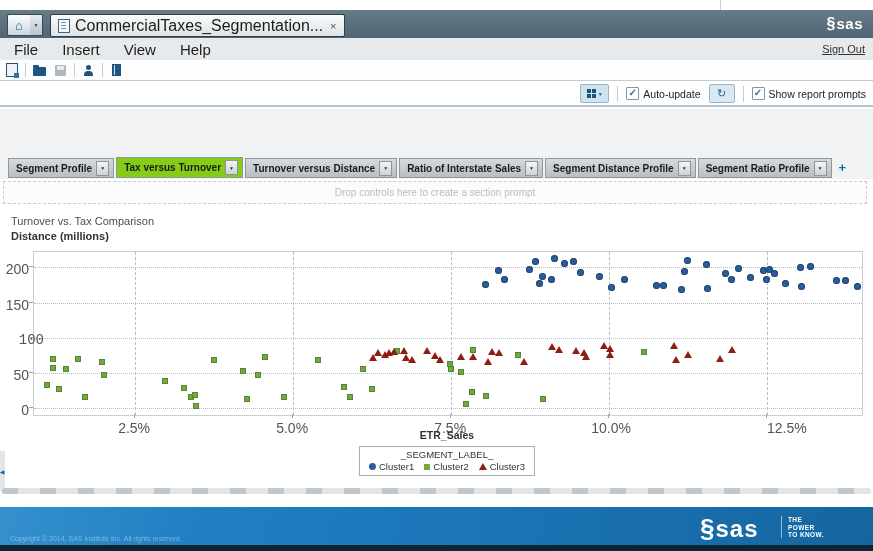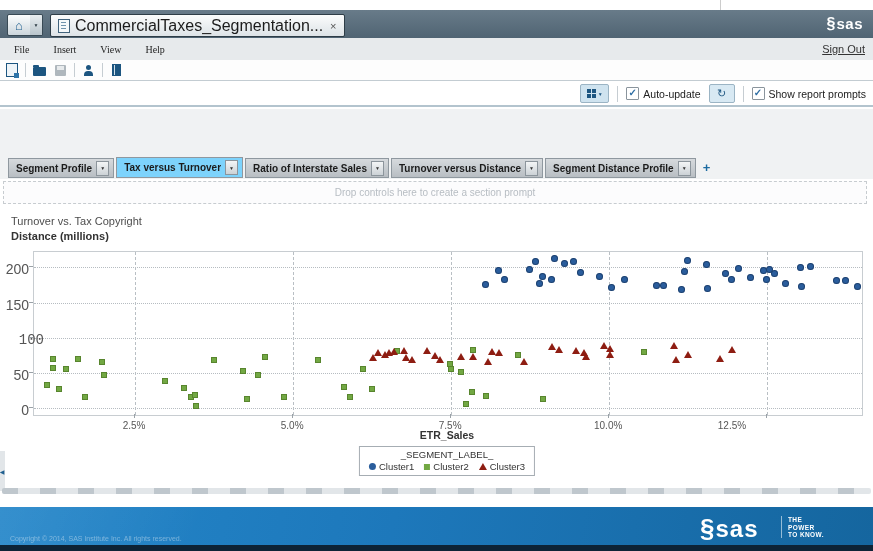--- a/index.html
+++ b/index.html
@@ -29,21 +29,21 @@
                   background:repeating-linear-gradient(#6e93ad 0 1px,transparent 1px 3px);}
   .tab-label{font-size:16px;color:#1c1c1c;}
   .tab-close{font-size:11px;color:#555;margin-left:2px;cursor:pointer;line-height:10px;}
   .sas-logo-top{position:absolute;right:10px;top:5px;color:#fff;display:flex;align-items:baseline;}
   .sas-logo-top .swirl{font-size:16px;font-weight:bold;margin-right:1px;}
   .sas-logo-top .word{font-size:15px;font-weight:bold;letter-spacing:.5px;}
 
   
   .menubar{position:absolute;left:0;top:38px;width:873px;height:22px;background:#e7eaec;
            border-bottom:1px solid #ccd1d5;display:flex;align-items:center;}
-  .menu-item{font-size:10px;color:#1e1e1e;padding:0 12px;cursor:pointer;font-family:Liberation Serif, serif;}
+  .menu-item{font-size:15px;color:#1e1e1e;padding:0 12px;cursor:pointer;}
   .menu-item:first-child{padding-left:14px;}
   .signout{position:absolute;right:8px;font-size:11px;color:#333;text-decoration:underline;cursor:pointer;}
 
   
   .toolbar{position:absolute;left:0;top:60px;width:873px;height:21px;background:#fdfdfd;
            border-bottom:1px solid #c3ccd2;display:flex;align-items:center;gap:6px;padding-left:4px;box-sizing:border-box;}
   .tb-sep{width:1px;height:14px;background:#c6cdd2;}
   .tb-ico{width:15px;height:15px;display:flex;align-items:center;justify-content:center;cursor:pointer;}
   .ic-doc{width:10px;height:12px;border:1px solid #1c5580;background:#eef4f8;position:relative;}
   .ic-doc::after{content:"";position:absolute;right:-2px;bottom:-2px;width:5px;height:5px;background:#2d73a8;}
@@ -82,37 +82,37 @@
   .report-prompt-zone .dash{position:absolute;left:4px;top:4px;right:4px;bottom:4px;
                             border:1px dashed #d4d7da;display:flex;align-items:center;justify-content:center;}
   .report-prompt-zone span{font-size:10px;color:#e3e6e8;}
 
   .tabs-row{position:absolute;left:8px;top:48px;height:21px;display:flex;align-items:flex-end;}
   .stab{display:inline-flex;align-items:center;gap:4px;height:20px;padding:0 4px 0 7px;margin-right:2px;
         border:1px solid #8f989f;background:linear-gradient(#d6dadd,#b8bec3);cursor:pointer;box-sizing:border-box;}
   .stab .lbl{font-size:10px;font-weight:bold;color:#1b1b1b;white-space:nowrap;}
   .stab .dd{width:11px;height:13px;border:1px solid #8c959c;background:linear-gradient(#f3f5f6,#ccd2d6);
             display:flex;align-items:center;justify-content:center;font-size:5px;color:#333;}
-  .stab.active{background:#7dd3fc;height:21px;border-color:#8f989f;}
+  .stab.active{background:#84cc16;height:21px;border-color:#8f989f;}
   .add-tab{font-size:13px;font-weight:bold;color:#1c6ba0;padding:0 5px 3px 5px;cursor:pointer;}
 
   .section-body{position:absolute;left:0;top:70px;width:873px;height:308px;background:#fff;}
   .section-prompt-zone{position:absolute;left:3px;top:2px;width:864px;height:23px;background:#fcfcfd;
                        border:1px dashed #c7ccd0;box-sizing:border-box;
                        display:flex;align-items:center;justify-content:center;}
   .section-prompt-zone span{font-size:10px;color:#b7bdc3;}
 
   .chart-title{position:absolute;left:11px;top:36px;font-size:11px;color:#4d4d4d;}
   .y-title{position:absolute;left:11px;top:51px;font-size:11px;font-weight:bold;color:#333;}
   #plot{position:absolute;left:33px;top:72px;width:828px;height:163px;border:1px solid #c8cdd1;background:#fff;}
   .hgrid{position:absolute;left:0;width:100%;height:0;border-top:1px dotted #b6bcc1;}
   .vgrid{position:absolute;top:0;height:100%;width:0;border-left:1px dashed #b9bfc4;}
   .ytick-label{position:absolute;width:26px;text-align:right;font-size:14px;color:#555;}
   .ytick-mark{position:absolute;width:4px;height:1px;background:#9aa1a7;}
-  .xtick-label{position:absolute;width:34px;text-align:center;font-size:10px;color:#555;}
+  .xtick-label{position:absolute;width:34px;text-align:center;font-size:14px;color:#555;}
   .xtick-mark{position:absolute;width:1px;height:4px;background:#9aa1a7;}
   .x-title{position:absolute;left:447px;top:250px;transform:translateX(-50%);
            font-size:10.5px;font-weight:bold;color:#333;}
   .marker{position:absolute;}
   .marker.circle{width:7px;height:7px;border-radius:50%;margin:-4px 0 0 -4px;box-shadow:inset 0 0 0 1px rgba(10,30,60,.45);}
   .marker.square{width:6px;height:6px;margin:-3px 0 0 -3px;box-shadow:inset 0 0 0 1px rgba(40,70,10,.35);}
   .marker.triangle{width:0;height:0;margin:-6px 0 0 -4px;
                    border-left:4px solid transparent;border-right:4px solid transparent;border-bottom:7px solid #8e1d12;}
 
   .legend{position:absolute;left:447px;top:267px;transform:translateX(-50%);background:#fff;
@@ -232,40 +232,44 @@
     <div class="tabs-row">
       <div class="stab">
         <span class="lbl">Segment Profile</span>
         <span class="dd">▼</span>
       </div>
       <div class="stab active">
         <span class="lbl">Tax versus Turnover</span>
         <span class="dd">▼</span>
       </div>
       <div class="stab">
+        <span class="lbl">Turnover versus Distance</span>
+        <span class="dd">▼</span>
+      </div>
+      <div class="stab">
         <span class="lbl">Ratio of Interstate Sales</span>
-        <span class="dd">▼</span>
-      </div>
-      <div class="stab">
-        <span class="lbl">Turnover versus Distance</span>
         <span class="dd">▼</span>
       </div>
       <div class="stab">
         <span class="lbl">Segment Distance Profile</span>
+        <span class="dd">▼</span>
+      </div>
+      <div class="stab">
+        <span class="lbl">Segment Ratio Profile</span>
         <span class="dd">▼</span>
       </div>
       <span class="add-tab">+</span>
     </div>
 
     <div class="section-body">
       <div class="section-prompt-zone">
         <span>Drop controls here to create a section prompt</span>
       </div>
 
-      <div class="chart-title">Turnover vs. Tax Copyright</div>
+      <div class="chart-title">Turnover vs. Tax Comparison</div>
       <div class="y-title">Distance (millions)</div>
 
       <div id="plot">
           <div class="hgrid" style="top: 155.974px;"></div>
           <div class="hgrid" style="top: 120.845px;"></div>
           <div class="hgrid" style="top: 85.7155px;"></div>
           <div class="hgrid" style="top: 50.5862px;"></div>
           <div class="hgrid" style="top: 15.4569px;"></div>
           <div class="vgrid" style="left: 101.13px;"></div>
           <div class="vgrid" style="left: 259.145px;"></div>
@@ -388,21 +392,21 @@
           <div class="ytick-label" style="left: 3px; top: 82.4569px;">200</div>
           <div class="ytick-mark" style="left: 29px; top: 87.4569px;"></div>
           <div class="xtick-label" style="left: 117.13px; top: 241px;">2.5%</div>
           <div class="xtick-mark" style="left: 134.13px; top: 235px;"></div>
           <div class="xtick-label" style="left: 275.145px; top: 241px;">5.0%</div>
           <div class="xtick-mark" style="left: 292.145px; top: 235px;"></div>
           <div class="xtick-label" style="left: 433.16px; top: 241px;">7.5%</div>
           <div class="xtick-mark" style="left: 450.16px; top: 235px;"></div>
           <div class="xtick-label" style="left: 591.176px; top: 241px;">10.0%</div>
           <div class="xtick-mark" style="left: 608.176px; top: 235px;"></div>
-          <div class="xtick-label" style="left: 715px; top: 241px; text-align: center;">12.5%</div>
+          <div class="xtick-label" style="left: 767px; top: 241px; text-align: center;">12.5%</div>
           <div class="xtick-mark" style="left: 766.191px; top: 235px;"></div>
         </div>
 
       <div class="x-title">ETR_Sales</div>
 
       <div class="legend">
         <div class="legend-title">_SEGMENT_LABEL_</div>
         <div class="legend-items">
           <span class="legend-item">
             <span class="lm circle legend-marker" style="background: rgb(42, 93, 156);"></span>

